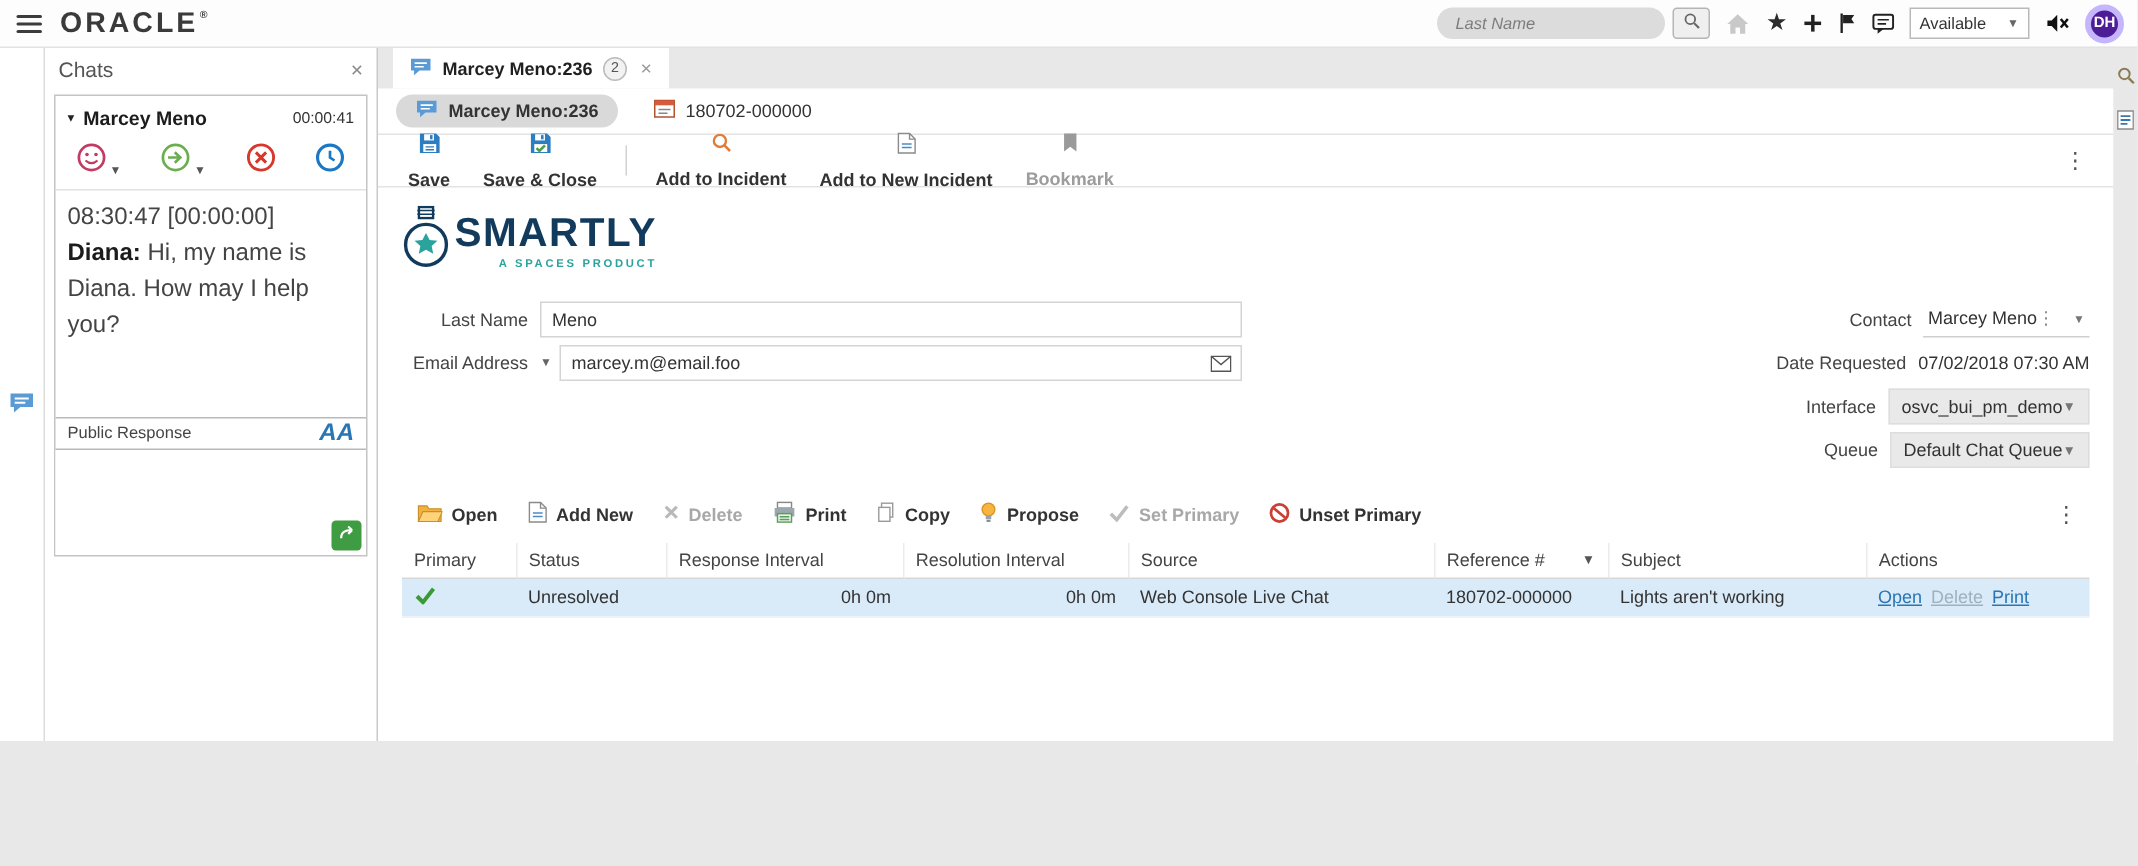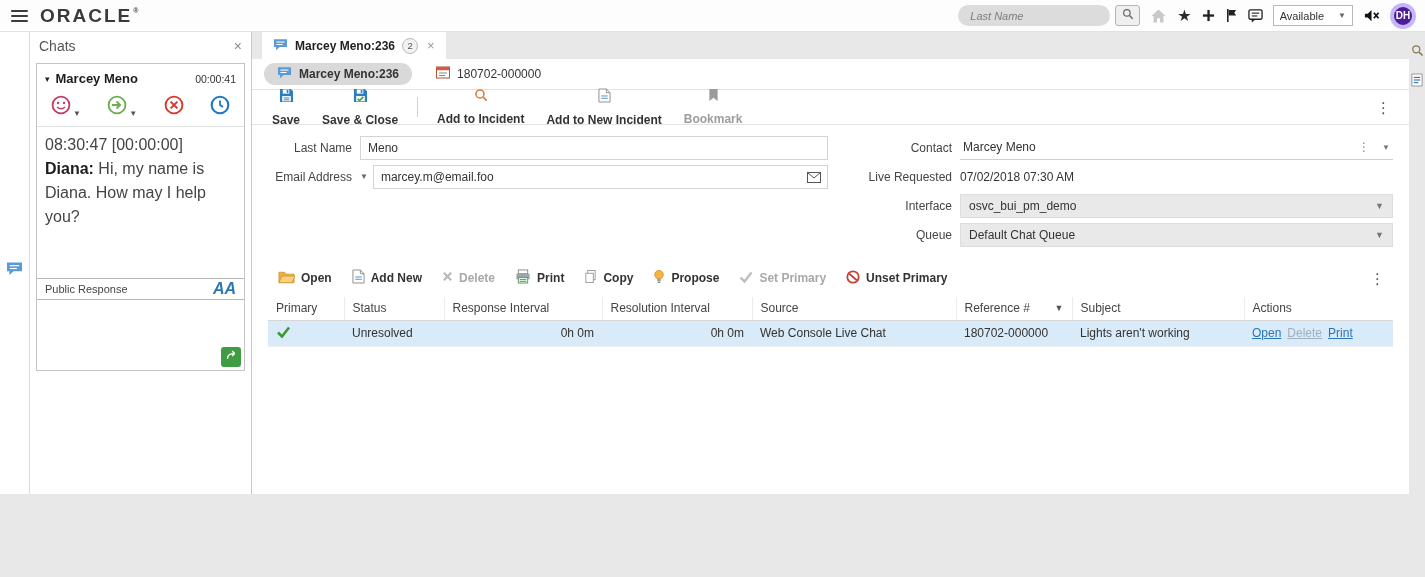--- a/index.html
+++ b/index.html
@@ -67,21 +67,21 @@
   .content{flex:1;padding:10px 16px 0;}
 
   .brandmark{display:flex;align-items:center;gap:3px;margin:2px 0 16px;}
   .brand-text{display:flex;flex-direction:column;}
   .brand-title{font-size:27px;font-weight:bold;color:#123a5c;letter-spacing:1px;line-height:1;}
   .brand-sub{font-size:7.5px;font-weight:bold;color:#29a39c;letter-spacing:1.8px;text-align:right;margin-top:2px;}
 
   .form{display:flex;gap:24px;}
   .form-col{display:flex;flex-direction:column;gap:4px;}
   .form-col.left{width:560px;}
-  .form-col.right{flex:1;}
+  .form-col.right{flex:1;align-items:flex-end;}
   .frow{display:flex;align-items:center;height:25px;}
   .flabel{color:#444;font-size:12px;text-align:right;margin-right:8px;flex:none;}
   .left .flabel{width:84px;}
   .right .flabel{width:100px;}
   .tinput{flex:1;height:24px;border:1px solid #d4d4d4;padding:0 7px;font-size:12px;color:#333;font-family:inherit;outline:none;background:#fff;}
   .label-caret{font-size:8px;color:#666;margin-right:5px;}
   .email-wrap{flex:1;position:relative;display:flex;}
   .email-wrap .tinput{padding-right:16px;}
   .env{position:absolute;right:7px;top:7px;}
   .combo{flex:1;display:flex;align-items:center;border-bottom:1px solid #cfcfcf;height:24px;padding:0 3px;font-size:12px;color:#333;}
@@ -321,20 +321,33 @@
           <span><svg width="11" height="14" viewBox="0 0 12 15">
                 <path d="M1.5 1 h9 v13 L6 10.5 L1.5 14 Z" fill="#9a9a9a"></path>
               </svg></span>
           <span>Bookmark</span>
         </button>
         <span class="overflow">⋮</span>
       </div>
 
       <div class="content">
 
+        <div class="brandmark">
+          <span><svg width="32" height="44" viewBox="0 0 30 42">
+                <rect x="10.5" y="1" width="9" height="7" fill="none" stroke="#123a5c" stroke-width="1.5"></rect>
+                <line x1="9.5" y1="3.2" x2="20.5" y2="3.2" stroke="#123a5c" stroke-width="1"></line>
+                <line x1="9.5" y1="5.6" x2="20.5" y2="5.6" stroke="#123a5c" stroke-width="1"></line>
+                <circle cx="15" cy="25" r="13" fill="none" stroke="#123a5c" stroke-width="2.2"></circle>
+                <path d="M15 17.5 l2.3 4.5 5 .5 -3.7 3.3 1 4.9 -4.6 -2.5 -4.6 2.5 1 -4.9 -3.7 -3.3 5 -.5 z" fill="#29a39c"></path>
+              </svg></span>
+          <span class="brand-text">
+            <span class="brand-title">SMARTLY</span>
+            <span class="brand-sub">A SPACES PRODUCT</span>
+          </span>
+        </div>
 
         <div class="form">
           <div class="form-col left">
             <div class="frow">
               <span class="flabel">Last Name</span>
               <input class="tinput" value="Meno" style="">
             </div>
             <div class="frow">
               <span class="flabel">Email Address</span>
               <span class="label-caret">▼</span>
@@ -352,21 +365,21 @@
               <span class="flabel">Contact</span>
               <span class="combo">
                 <span>Marcey Meno</span>
                 <span class="cicons">
                   <span class="dots">⋮</span>
                   <span class="caret">▼</span>
                 </span>
               </span>
             </div>
             <div class="frow">
-              <span class="flabel">Live Requested</span>
+              <span class="flabel">Date Requested</span>
               <span class="plain-value">07/02/2018 07:30 AM</span>
             </div>
             <div class="frow">
               <span class="flabel">Interface</span>
               <span class="gselect">
                 <span>osvc_bui_pm_demo</span>
                 <span class="caret">▼</span>
               </span>
             </div>
             <div class="frow">

